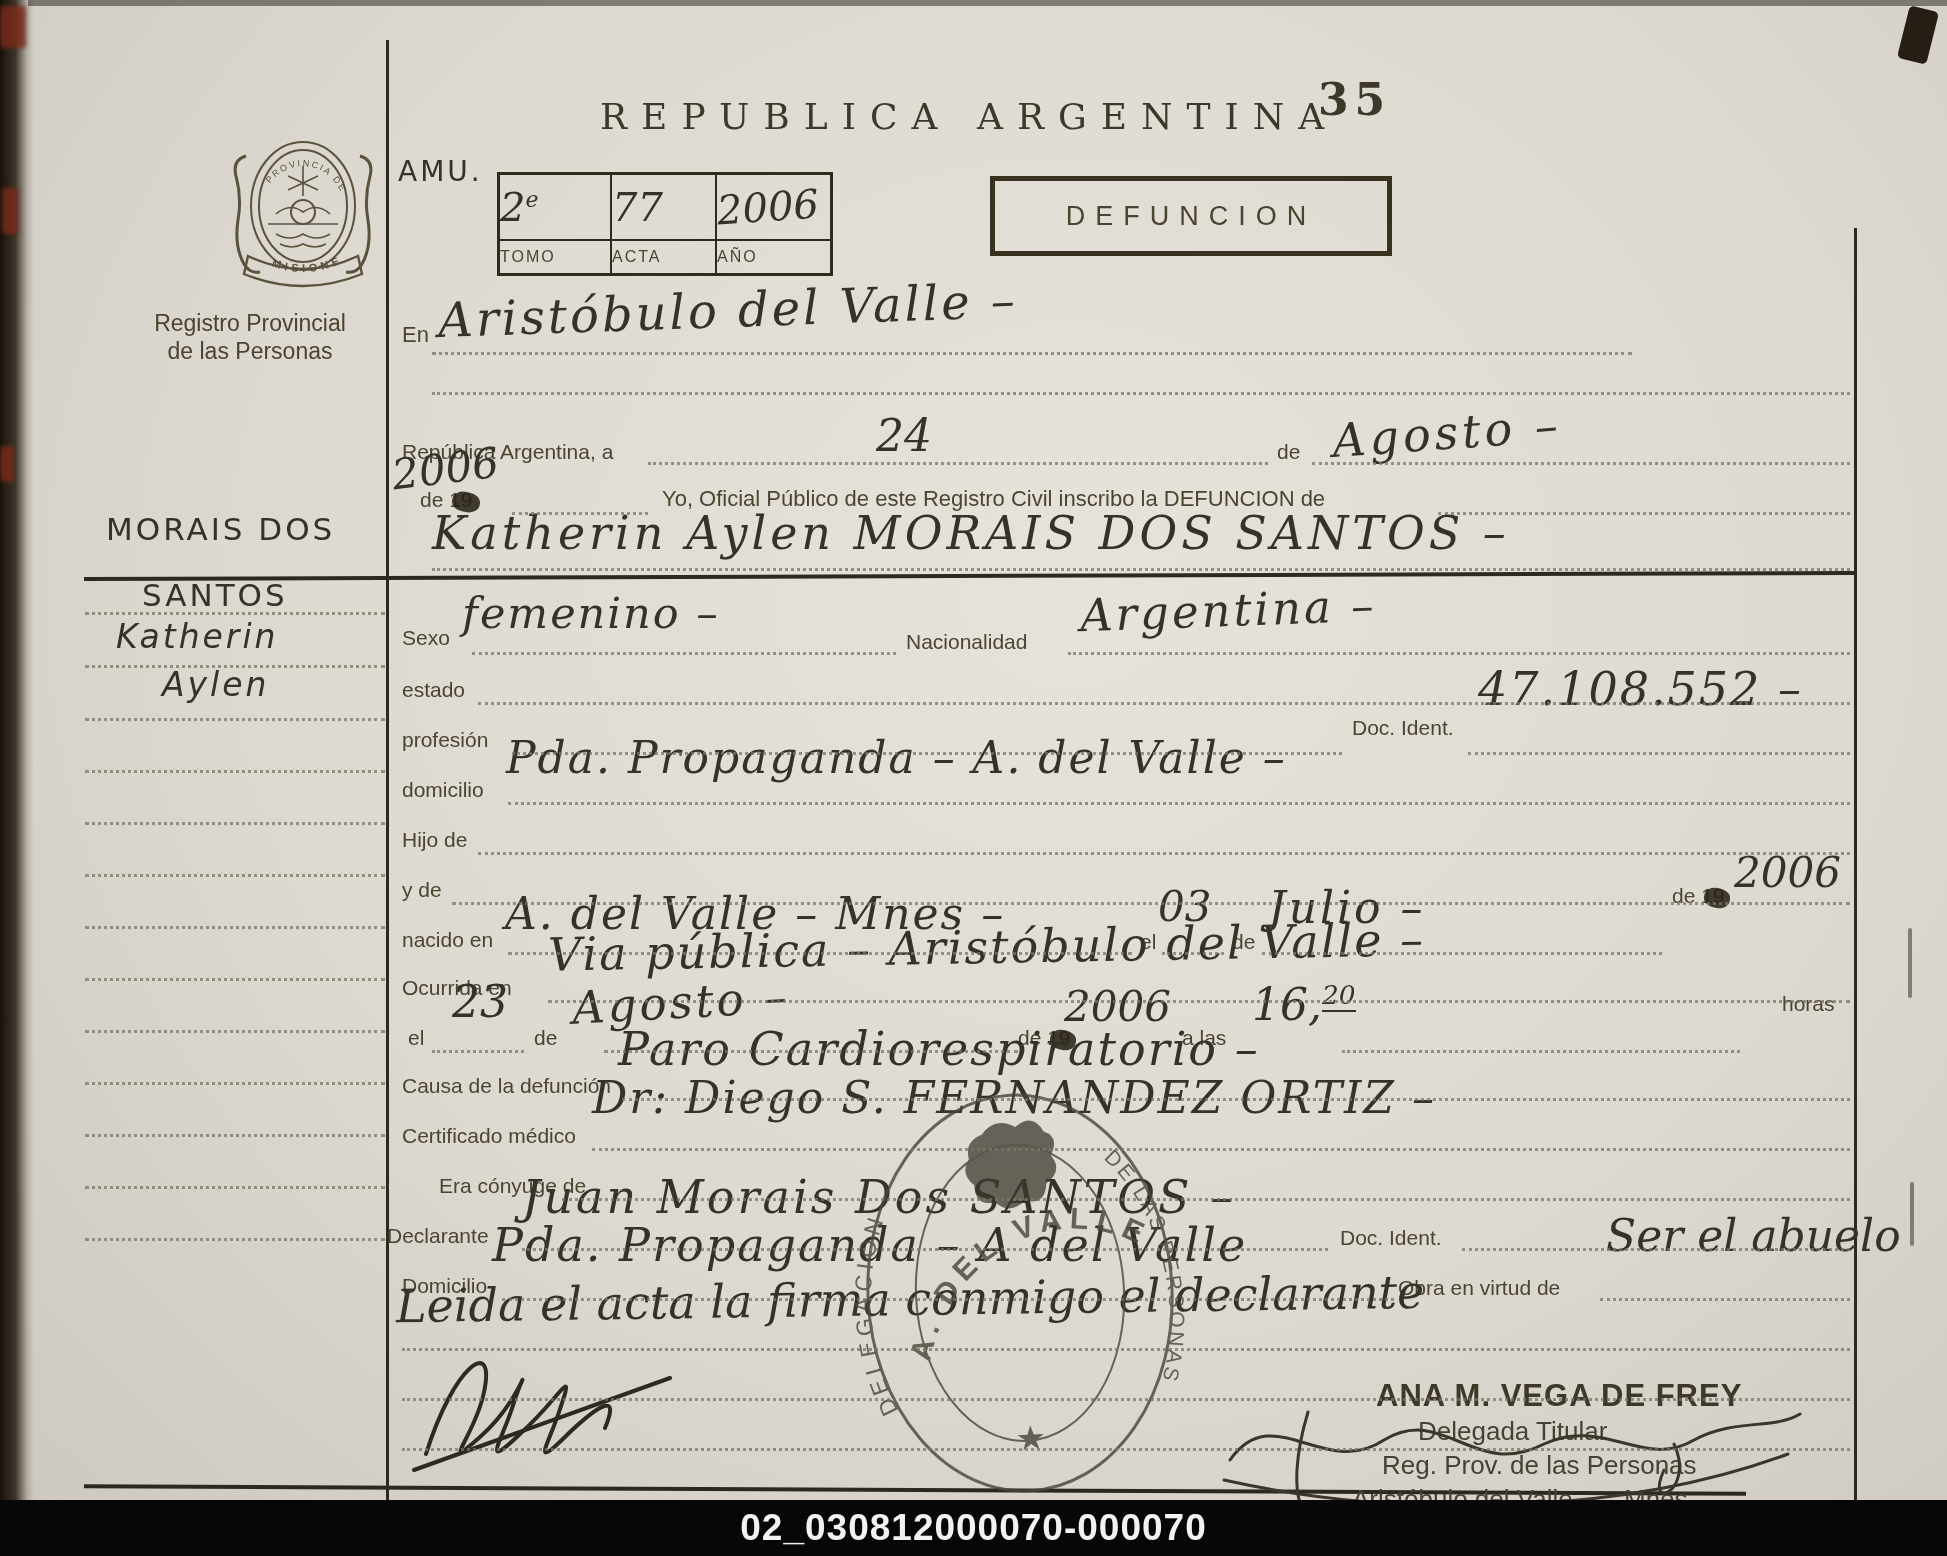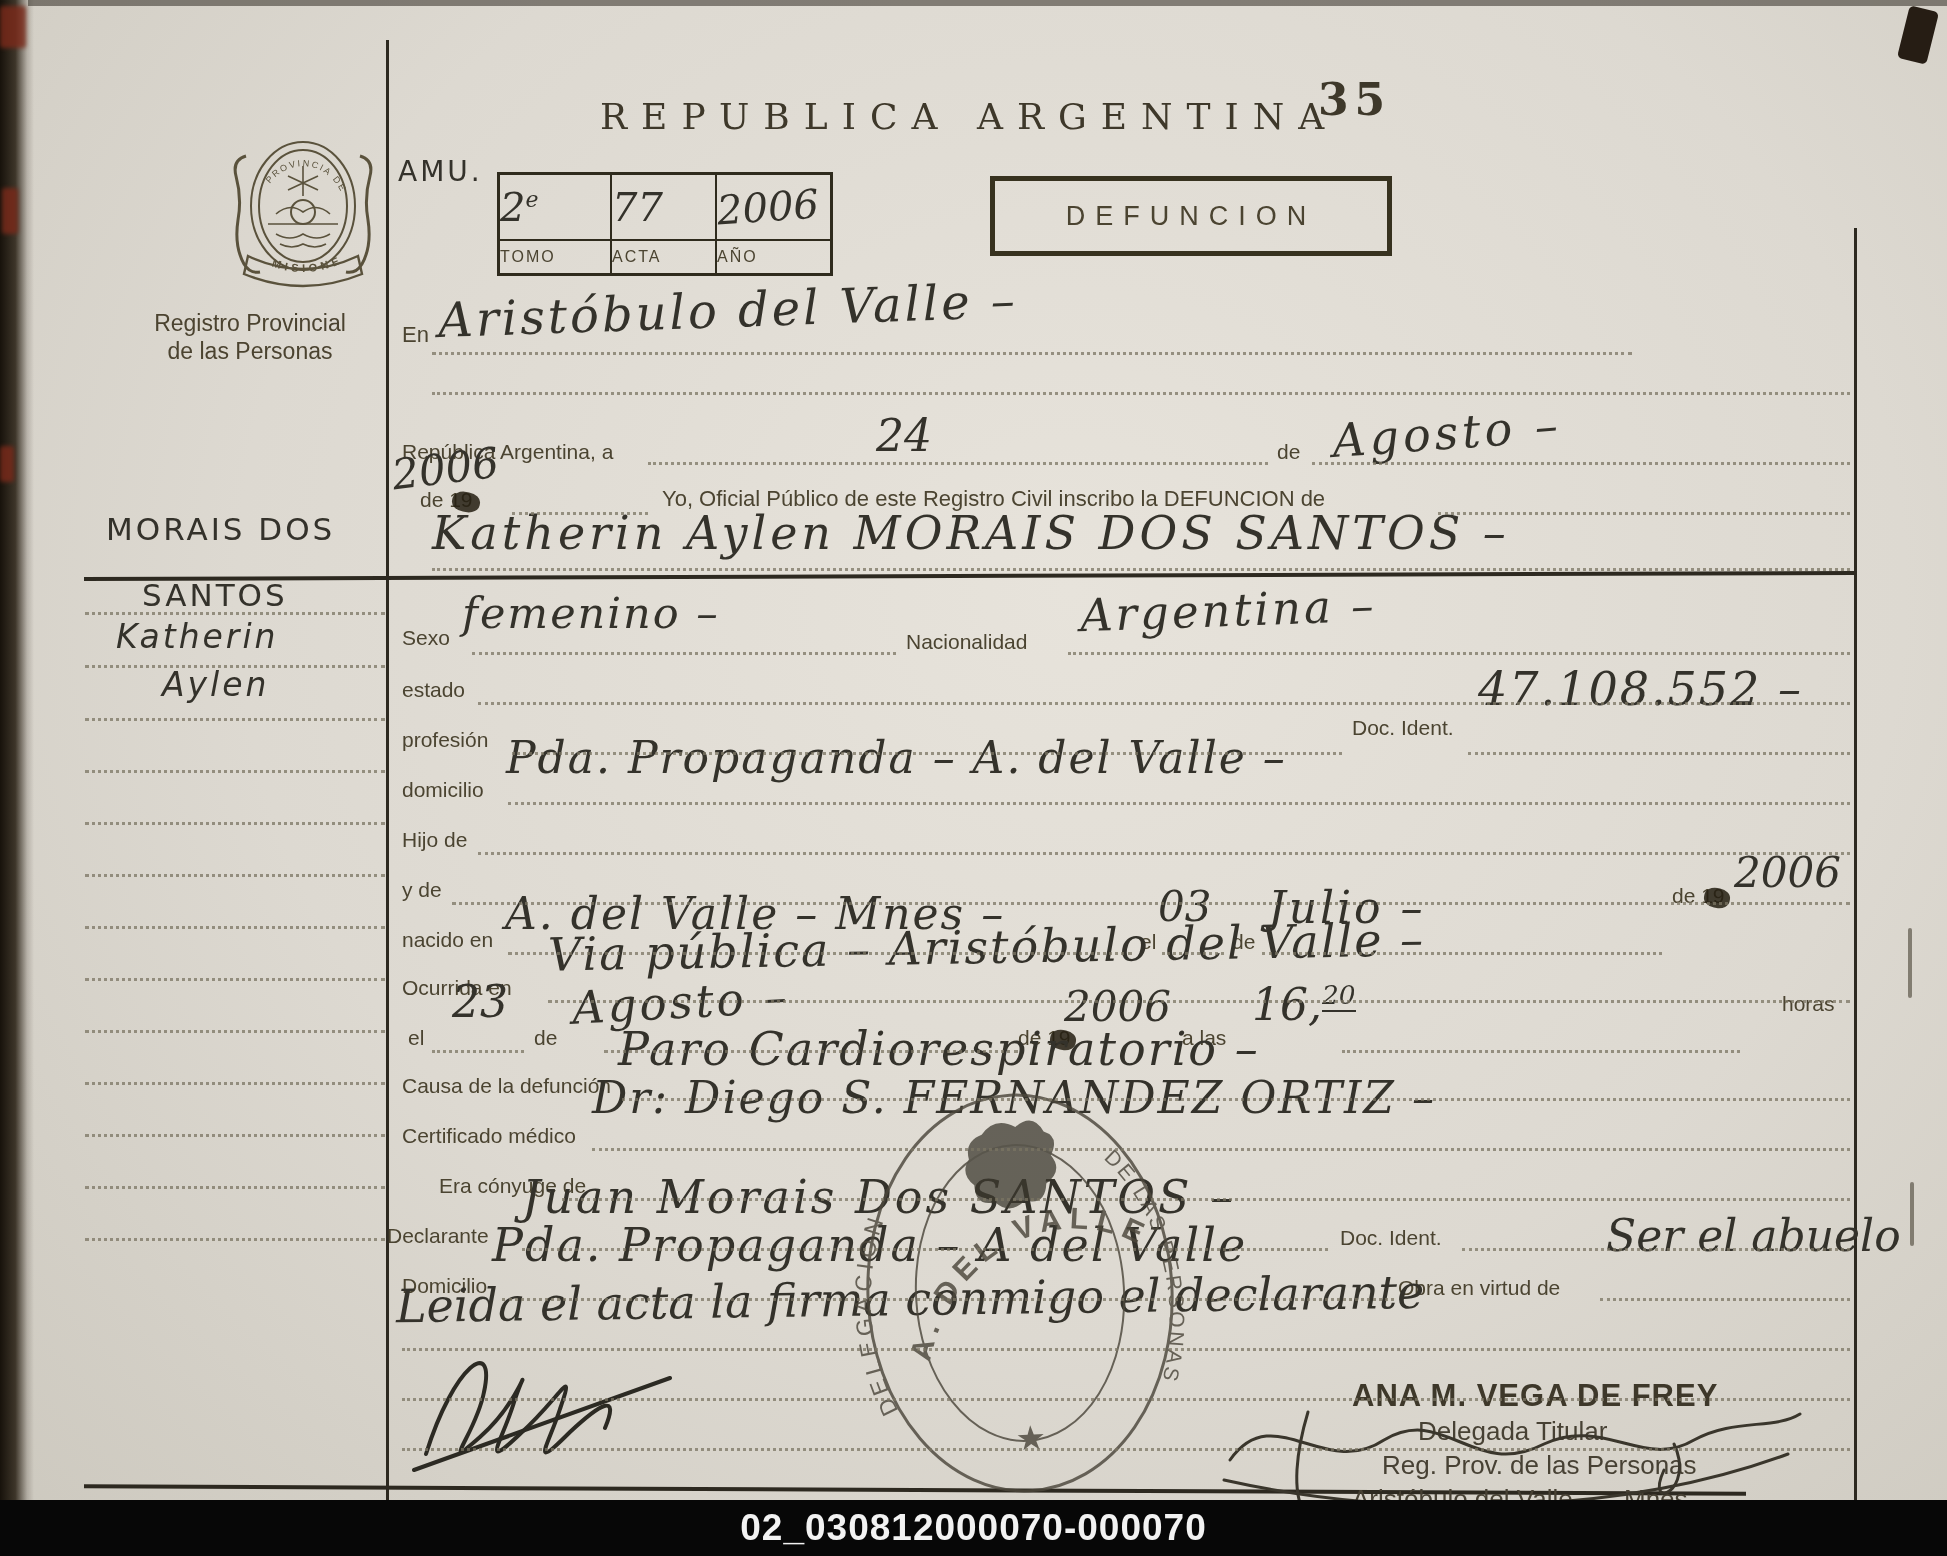--- a/index.html
+++ b/index.html
@@ -33,21 +33,21 @@
        grid-template-columns:110px 105px 115px;grid-template-rows:64px 34px;background:transparent;}
   .idx .cell{border-left:2px solid #2f2b1d;display:flex;align-items:center;justify-content:flex-start;}
   .idx .cell:first-child,.idx .cell.c1{border-left:none;}
   .idx .val{font-family:"DejaVu Serif",serif;font-style:italic;font-size:40px;color:#34322b;}
   .idx .lab{font-size:16px;letter-spacing:2px;color:#4b4431;}
   
   .defbox{position:absolute;left:990px;top:176px;width:392px;height:70px;border:5px solid #37321f;
           display:flex;align-items:center;justify-content:center;}
   .defbox span{font-size:27px;letter-spacing:10px;color:#4b4431;}
   
-  .off-name{position:absolute;font-weight:bold;font-size:31px;color:#3e382a;letter-spacing:1px;white-space:nowrap;}
+  .off-name{position:absolute;font-weight:bold;font-size:31px;color:#3e382a;letter-spacing:1px;white-space:nowrap;margin-left:24px;}
   .off-line{position:absolute;font-size:26px;color:#474134;white-space:nowrap;}
   
   .botbar{position:absolute;left:0;top:1500px;width:1947px;height:56px;background:#070707;
           display:flex;align-items:center;justify-content:center;}
   .botbar span{color:#f2f2f2;font-size:37px;font-weight:bold;letter-spacing:1px;}
   svg{position:absolute;overflow:visible;}
 </style>
 </head>
 <body>
 

